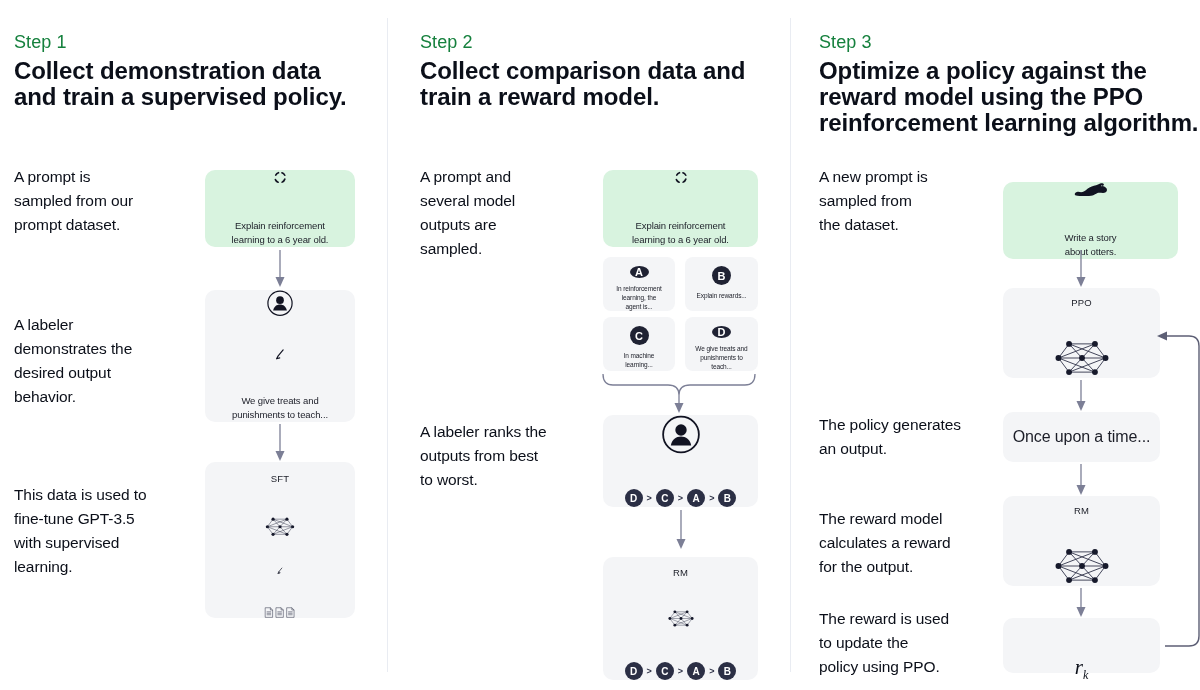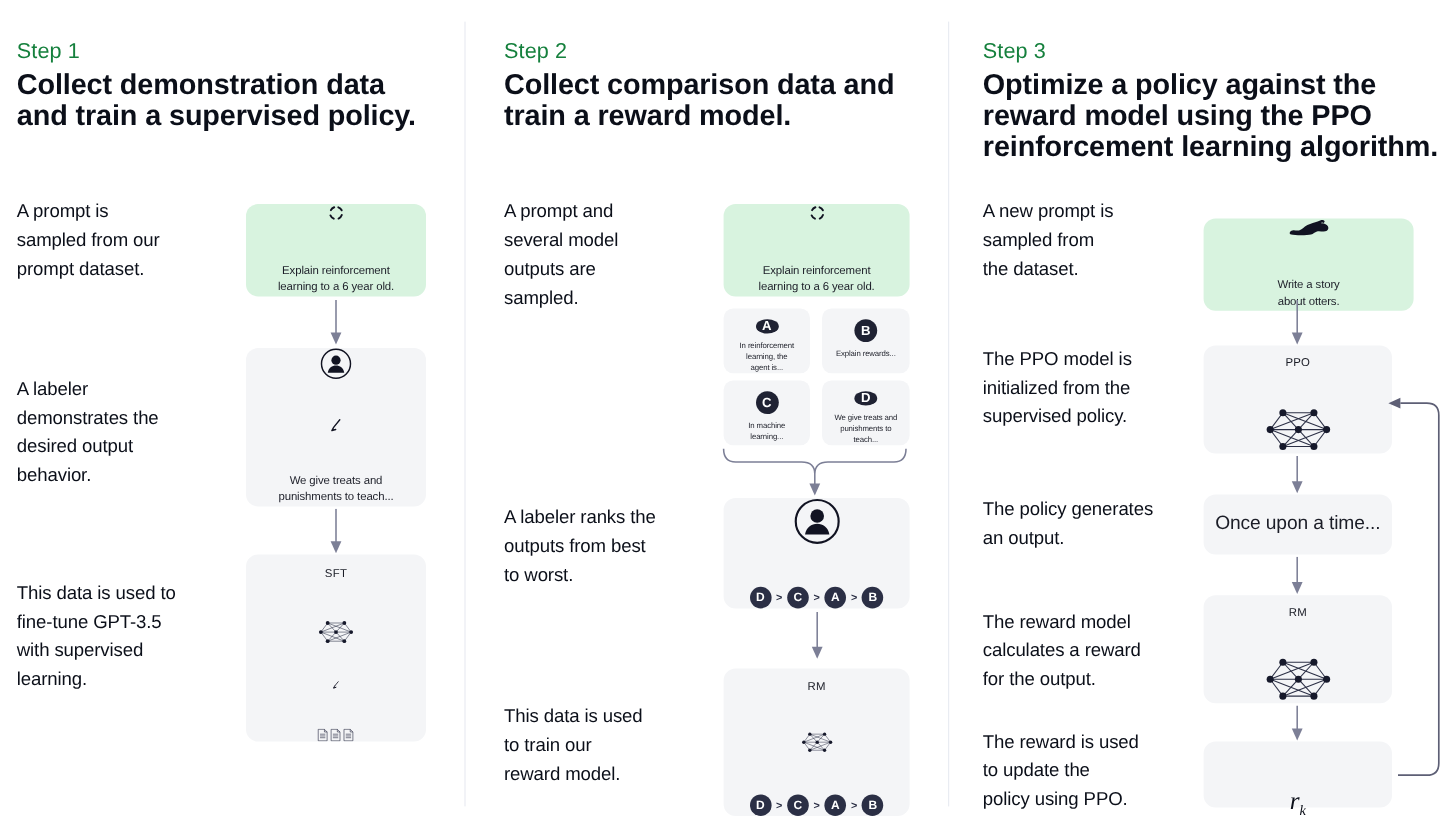--- a/index.html
+++ b/index.html
@@ -208,23 +208,20 @@
     <div class="step-title" style="left:32px;top:58px;width:360px;">Collect comparison data and
 train a reward model.</div>
 
     <div class="note" style="left:32px;top:165px;width:180px;">A prompt and
 several model
 outputs are
 sampled.</div>
     <div class="note" style="left:32px;top:420px;width:190px;">A labeler ranks the
 outputs from best
 to worst.</div>
-    <div class="note" style="left:32px;top:586px;width:180px;">This data is used
-to train our
-reward model.</div>
 
     <div class="card green" style="left:215px;top:170px;width:155px;height:77px;justify-content:center;">
       <svg width="26" height="26" viewBox="0 0 24 24" style="margin-bottom:6px;">
         <g fill="none" stroke="#111322" stroke-width="2.6" stroke-linecap="round">
           <path d="M5.2 8.2 A8 8 0 0 1 9.6 4.3"></path>
           <path d="M15.1 4.5 A8 8 0 0 1 19.6 8.4"></path>
           <path d="M19.7 14.6 A8 8 0 0 1 15.4 19.4"></path>
           <path d="M9.0 19.6 A8 8 0 0 1 4.6 15.3"></path>
         </g>
       </svg>
@@ -328,23 +325,20 @@
   <div class="col c3">
 
     <div class="step-label" style="left:28px;top:32px;">Step 3</div>
     <div class="step-title" style="left:28px;top:58px;width:380px;">Optimize a policy against the
 reward model using the PPO
 reinforcement learning algorithm.</div>
 
     <div class="note" style="left:28px;top:165px;width:180px;">A new prompt is
 sampled from
 the dataset.</div>
-    <div class="note" style="left:28px;top:288px;width:185px;">The PPO model is
-initialized from the
-supervised policy.</div>
     <div class="note" style="left:28px;top:413px;width:190px;">The policy generates
 an output.</div>
     <div class="note" style="left:28px;top:507px;width:185px;">The reward model
 calculates a reward
 for the output.</div>
     <div class="note" style="left:28px;top:607px;width:185px;">The reward is used
 to update the
 policy using PPO.</div>
 
     <div class="card green" style="left:212px;top:170px;width:175px;height:77px;justify-content:center;margin-top:12px;">

